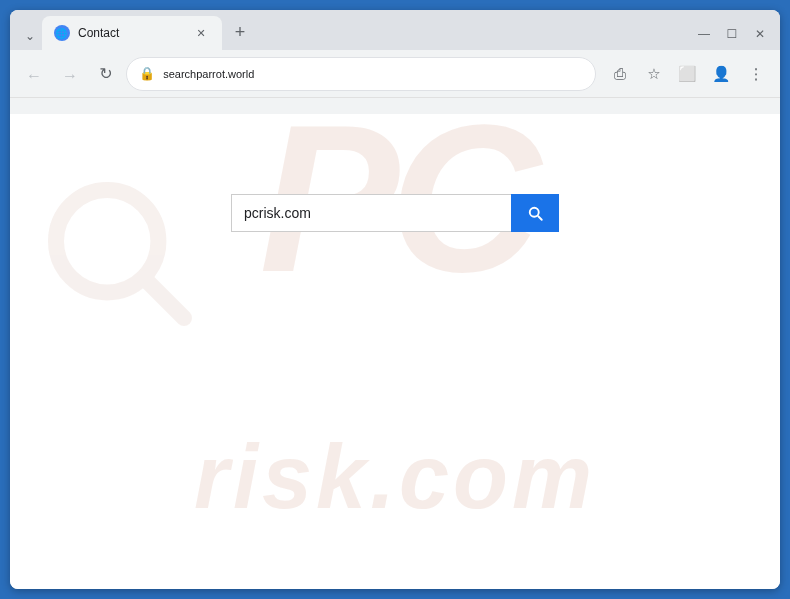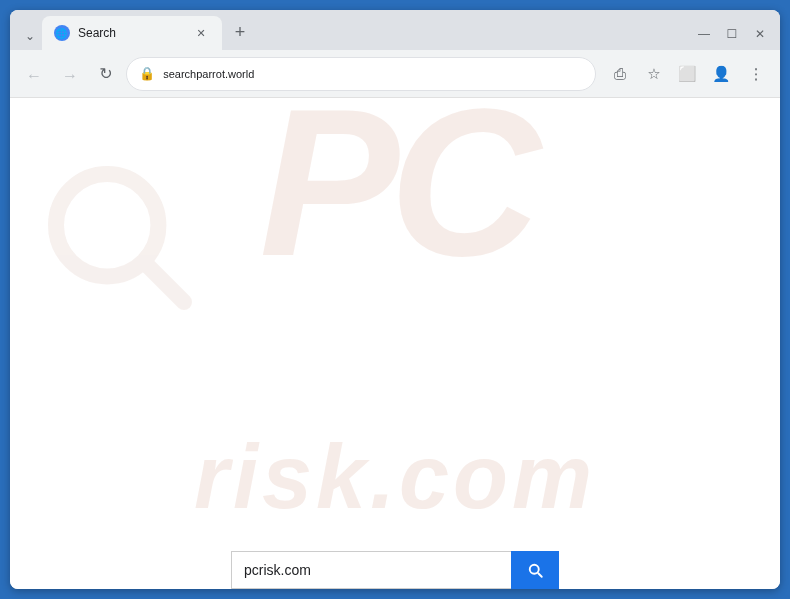--- a/index.html
+++ b/index.html
@@ -182,21 +182,22 @@
     }
     
     .page-content {
       flex: 1;
       background: white;
       position: relative;
       overflow: hidden;
       display: flex;
       flex-direction: column;
       align-items: center;
-      justify-content: flex-end;
+      justify-content: flex-start;
+      margin-top: 16px;
     }
     
     .watermark {
       position: absolute;
       top: 0;
       left: 0;
       width: 100%;
       height: 100%;
       display: flex;
       flex-direction: column;
@@ -291,21 +292,21 @@
 <body>
 
 <div class="browser-window">
 
   <div class="title-bar">
     <div class="tab-strip">
 
       <div class="win-ctrl" style="margin-bottom:4px;">⌄</div>
       <div class="tab">
         <div class="tab-favicon"></div>
-        <span class="tab-title">Search</span>
+        <span class="tab-title">Contact</span>
         <div class="tab-close">✕</div>
       </div>
       <div class="new-tab-btn">+</div>
     </div>
     <div class="window-controls">
       <div class="win-ctrl">—</div>
       <div class="win-ctrl">☐</div>
       <div class="win-ctrl">✕</div>
     </div>
   </div>

